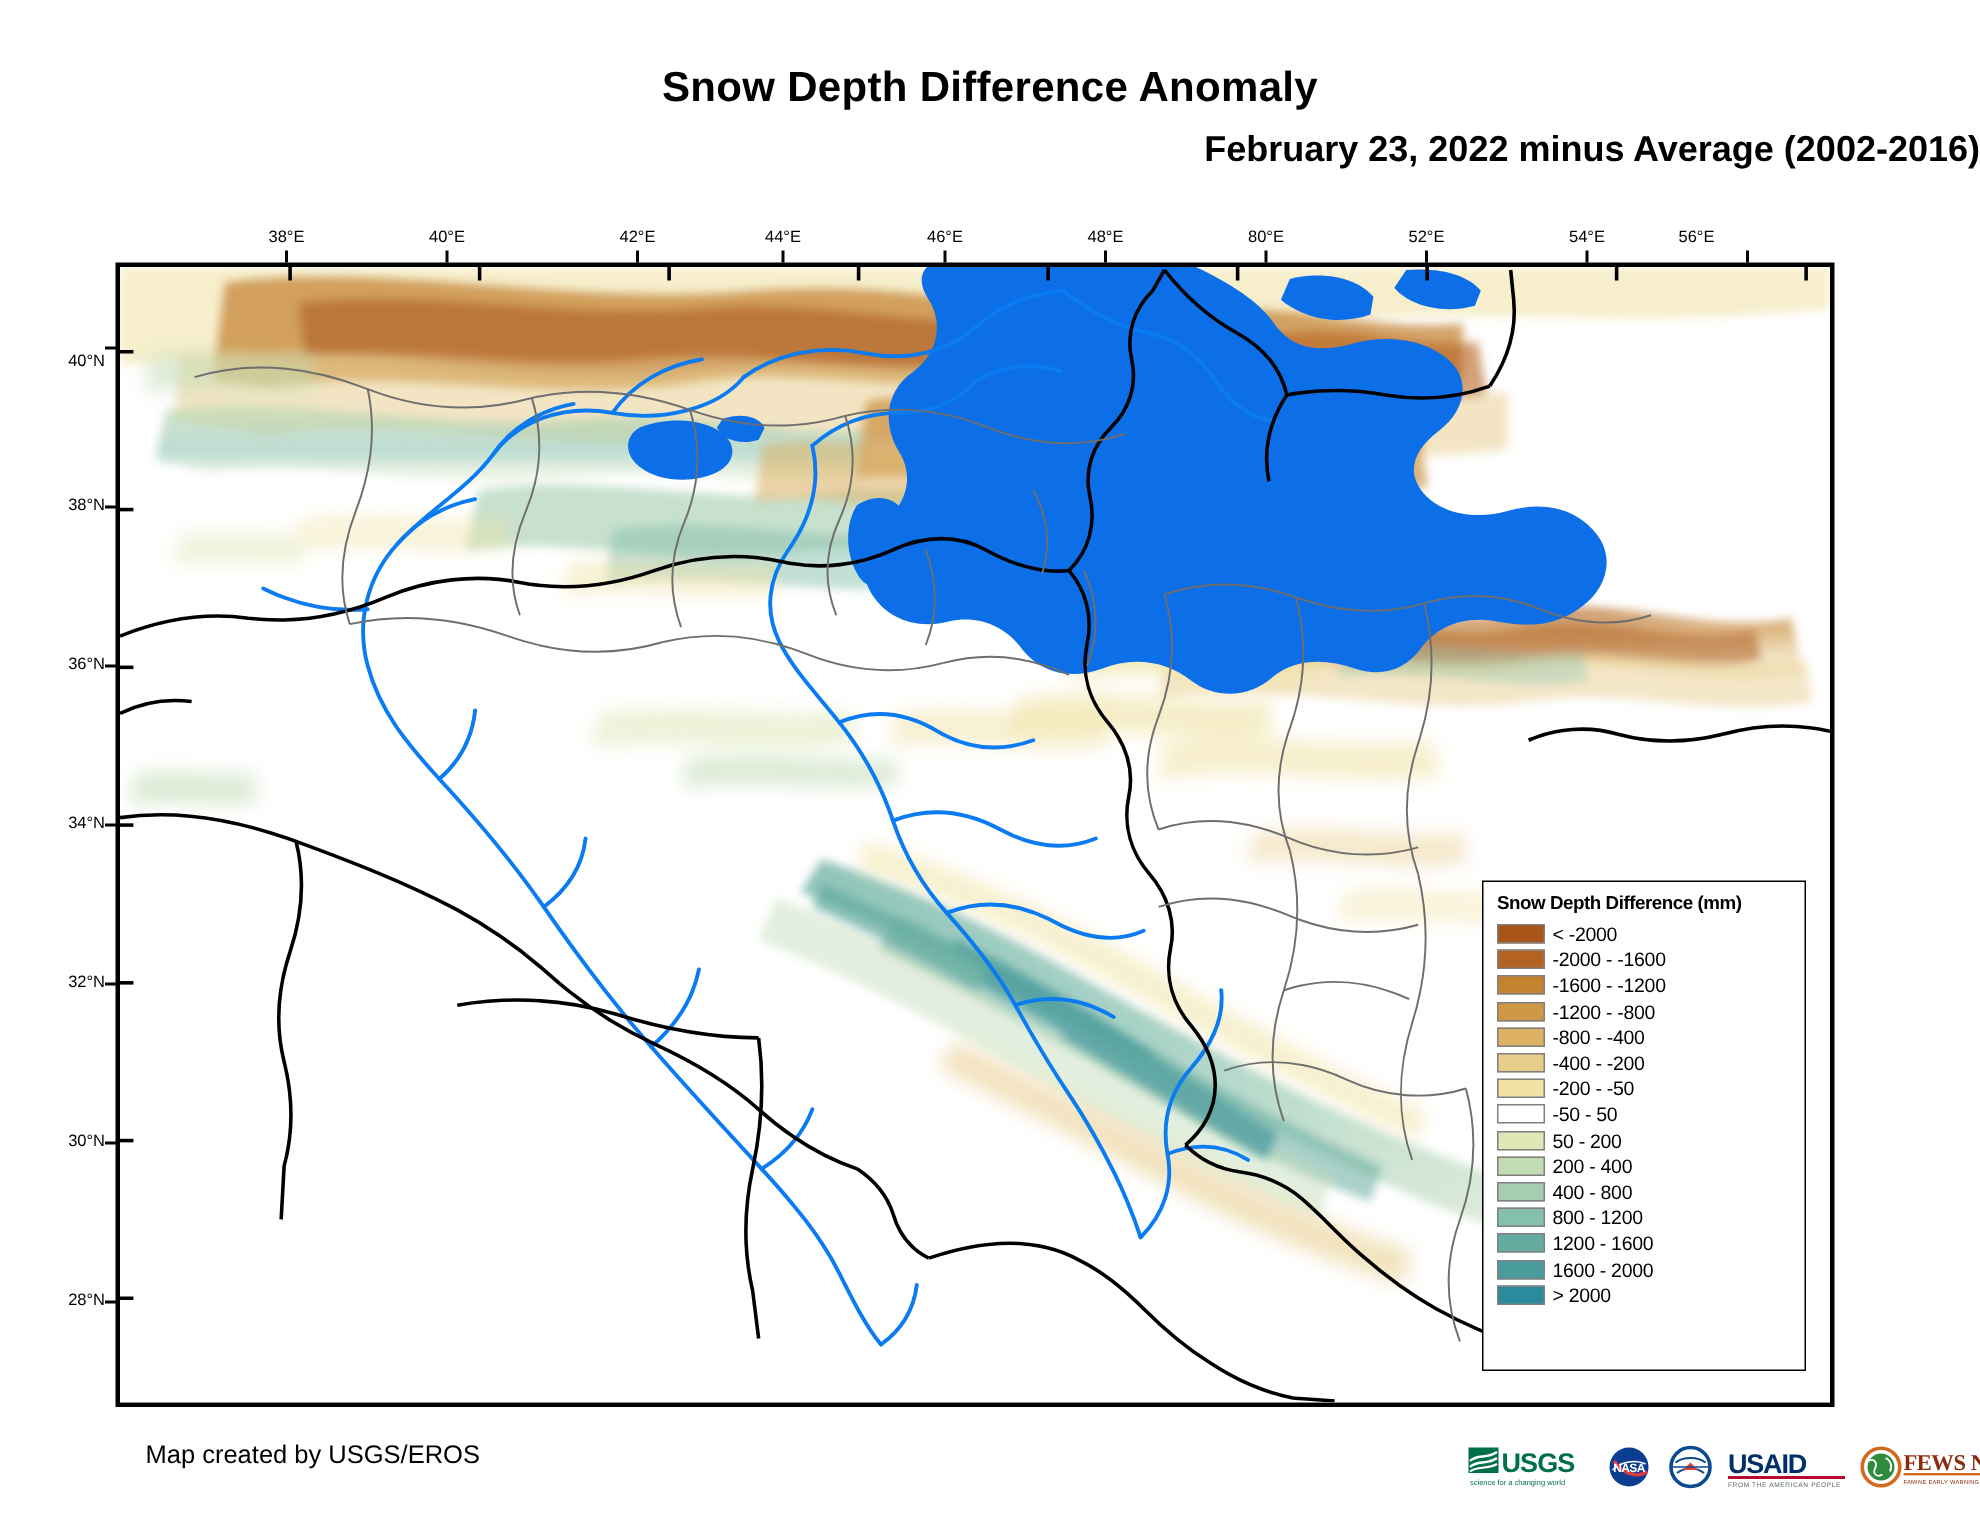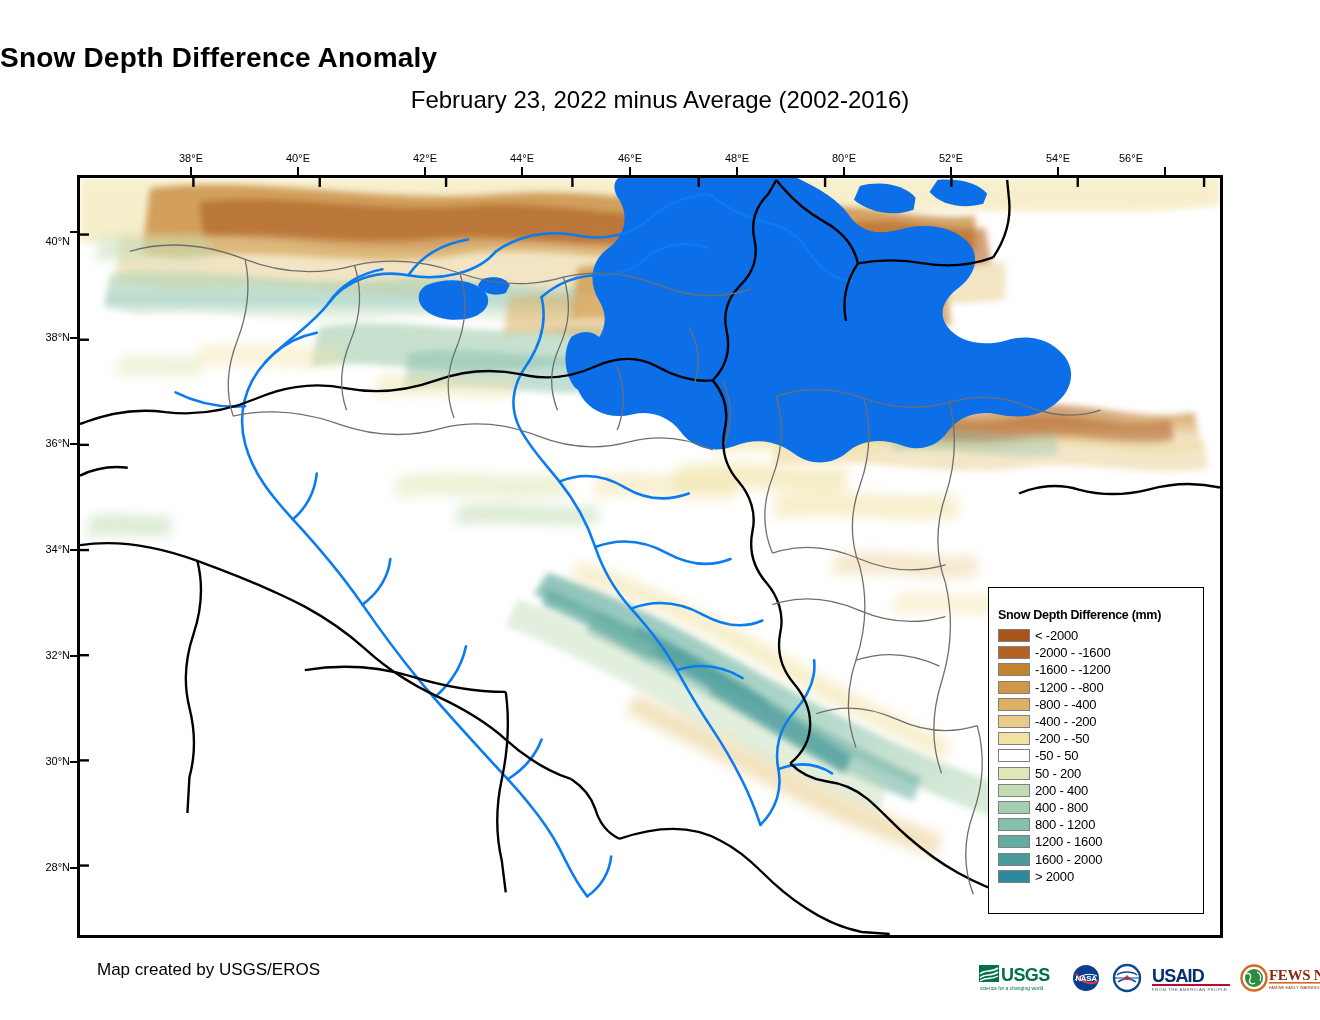--- a/index.html
+++ b/index.html
@@ -1,41 +1,41 @@
 <!DOCTYPE html>
 <html><head>
 <meta charset="utf-8">
 <style>
   html,body{margin:0;padding:0;background:#ffffff;}
   body{width:1320px;height:1020px;position:relative;overflow:hidden;
        font-family:"Liberation Sans","DejaVu Sans",sans-serif;color:#000;}
 
   
-  #title{position:absolute;left:0;top:42px;width:1320px;text-align:left;
+  #title{position:absolute;left:0;top:42px;width:1320px;text-align:center;
          font-size:28px;font-weight:bold;letter-spacing:.2px;}
-  #subtitle{position:absolute;left:0;top:86px;width:1320px;text-align:center;
-            font-size:24px;font-weight:normal;}
+  #subtitle{position:absolute;left:0;top:86px;width:1320px;text-align:right;
+            font-size:24px;font-weight:bold;}
 
   
   #map-frame{position:absolute;left:77px;top:175px;width:1146px;height:763px;
              border:3px solid #000;box-sizing:border-box;background:#ffffff;overflow:hidden;}
   #map-canvas{position:absolute;left:0;top:0;width:100%;height:100%;display:block;}
 
   
   .lon-lab{position:absolute;top:152px;font-size:11px;text-align:center;
            width:60px;margin-left:-30px;}
   .lon-tick{position:absolute;top:167px;width:2px;height:8px;background:#000;margin-left:-1px;}
   .lat-lab{position:absolute;left:20px;width:50px;text-align:right;font-size:11px;
            margin-top:-7px;}
   .lat-tick{position:absolute;left:70px;width:8px;height:2px;background:#000;margin-top:-1px;}
 
   
   #legend{position:absolute;left:988px;top:587px;width:216px;height:327px;
           background:#fff;border:1.5px solid #000;box-sizing:border-box;
-          padding:20px 0 0 0;}
+          padding:7px 0 0 0;}
   #legend-title{font-size:12.5px;font-weight:bold;margin:0 0 5px 9px;letter-spacing:-.3px;}
   .leg-row{display:flex;align-items:center;height:17.2px;margin-left:9px;}
   .leg-sw{width:32px;height:13px;border:1.5px solid #808080;box-sizing:border-box;
           flex:0 0 auto;}
   .leg-lab{font-size:13px;margin-left:5px;white-space:nowrap;letter-spacing:-.2px;}
   #legend-credit{margin:7px 0 0 9px;font-size:11.5px;line-height:13.5px;letter-spacing:-.2px;}
 
   
   #footer-note{position:absolute;left:97px;top:960px;font-size:17px;}
   #logos{position:absolute;left:978px;top:956px;height:42px;display:flex;

